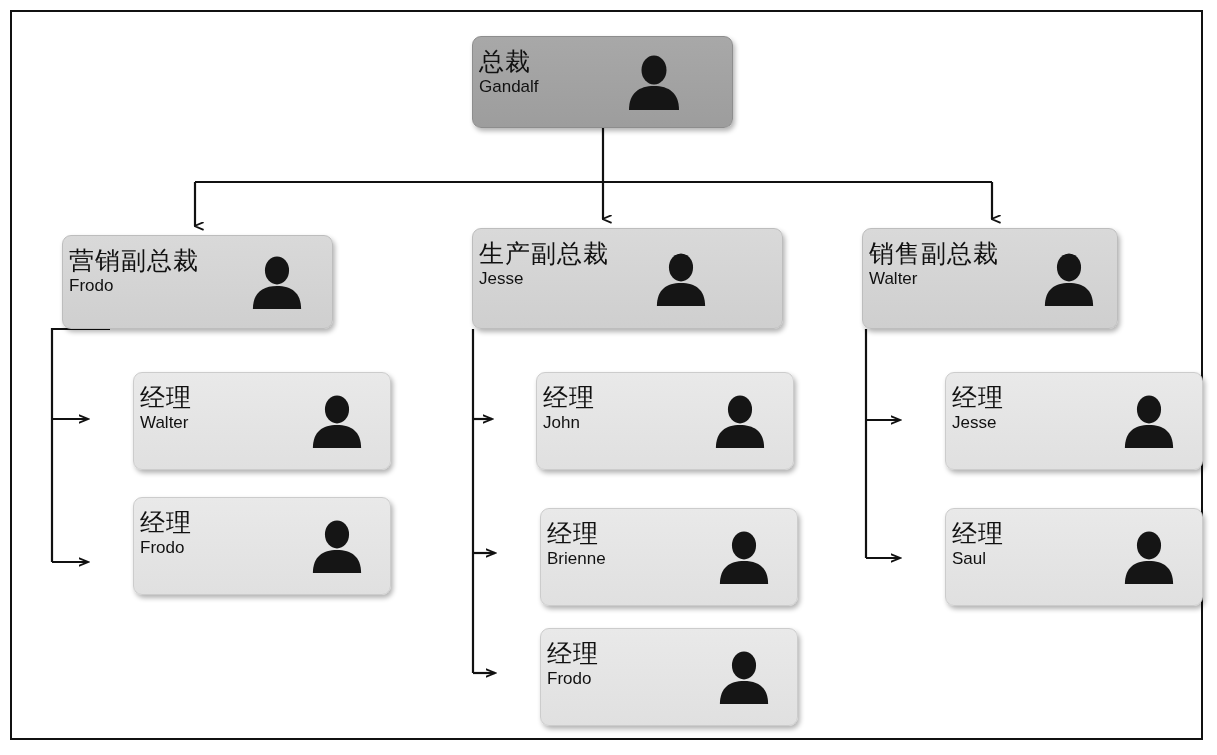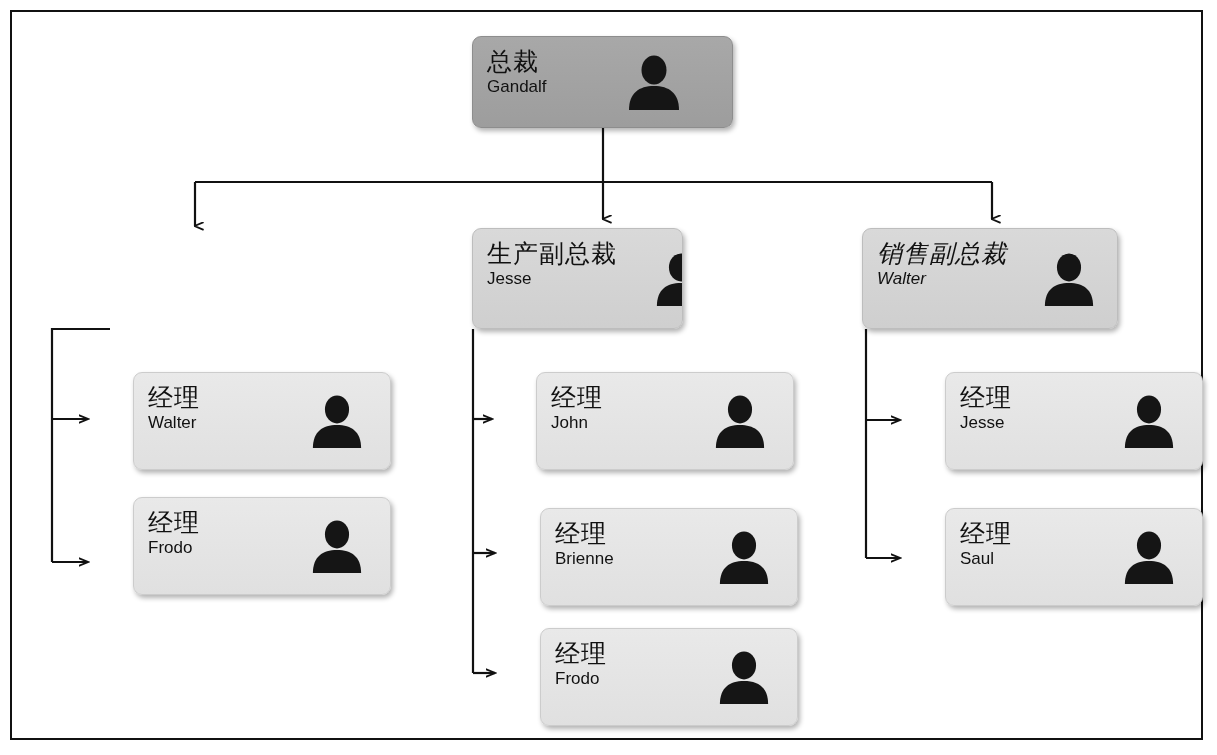--- a/index.html
+++ b/index.html
@@ -12,21 +12,21 @@
   .frame{position:absolute;left:10px;top:10px;width:1193px;height:730px;
          border:2px solid #111;background:#fff;box-sizing:border-box;}
 
   
   .wires{position:absolute;left:0;top:0;width:1217px;height:755px;}
 
   
   .node{position:absolute;box-sizing:border-box;border-radius:9px;
         box-shadow:2px 3px 5px rgba(0,0,0,0.30);
         overflow:hidden;}
-  .node .inner{position:absolute;inset:0;padding:10px 12px 0 14px;
+  .node .inner{position:absolute;inset:0;padding:10px 12px 0 6px;
         box-sizing:border-box;}
   .node .title{font-size:25px;line-height:29px;color:#111;white-space:nowrap;
         letter-spacing:1px;}
   .node .name{font-size:17px;line-height:24px;color:#111;white-space:nowrap;
         margin-top:-1px;}
 
   .node.root{background:linear-gradient(#a8a8a8,#9d9d9d);border:1px solid #8d8d8d;}
   .node.vp{background:linear-gradient(#d9d9d9,#cfcfcf);border:1px solid #bdbdbd;}
   .node.mgr{background:linear-gradient(#e9e9e9,#e0e0e0);border:1px solid #cccccc;margin-left:36px;}
 
@@ -83,35 +83,47 @@
       <div class="name">Gandalf</div>
     </div>
     <span class="avatar" style="left:152px;top:18px;">
       <svg width="58" height="56" viewBox="0 0 58 56">
         <ellipse cx="29" cy="15" rx="12.5" ry="14.5" fill="#151515"></ellipse>
         <path d="M4,55 C4,38 14,31 29,31 C44,31 54,38 54,55 Z" fill="#151515"></path>
       </svg>
     </span>
   </div>
 
-
-  <div class="node vp" style="left:472px;top:228px;width:211px;height:101px;">
+  <div class="node vp" style="left:62px;top:235px;width:271px;height:94px;">
+    <div class="inner">
+      <div class="title">营销副总裁</div>
+      <div class="name">Frodo</div>
+    </div>
+    <span class="avatar" style="left:186px;top:20px;">
+      <svg width="56" height="54" viewBox="0 0 58 56">
+        <ellipse cx="29" cy="15" rx="12.5" ry="14.5" fill="#151515"></ellipse>
+        <path d="M4,55 C4,38 14,31 29,31 C44,31 54,38 54,55 Z" fill="#151515"></path>
+      </svg>
+    </span>
+  </div>
+
+  <div class="node vp" style="left:472px;top:228px;width:311px;height:101px;">
     <div class="inner">
       <div class="title">生产副总裁</div>
       <div class="name">Jesse</div>
     </div>
     <span class="avatar" style="left:180px;top:24px;">
       <svg width="56" height="54" viewBox="0 0 58 56">
         <ellipse cx="29" cy="15" rx="12.5" ry="14.5" fill="#151515"></ellipse>
         <path d="M4,55 C4,38 14,31 29,31 C44,31 54,38 54,55 Z" fill="#151515"></path>
       </svg>
     </span>
   </div>
 
-  <div class="node vp" style="left:862px;top:228px;width:256px;height:101px;font-style:italic;">
+  <div class="node vp" style="left:862px;top:228px;width:256px;height:101px;">
     <div class="inner">
       <div class="title">销售副总裁</div>
       <div class="name">Walter</div>
     </div>
     <span class="avatar" style="left:178px;top:24px;">
       <svg width="56" height="54" viewBox="0 0 58 56">
         <ellipse cx="29" cy="15" rx="12.5" ry="14.5" fill="#151515"></ellipse>
         <path d="M4,55 C4,38 14,31 29,31 C44,31 54,38 54,55 Z" fill="#151515"></path>
       </svg>
     </span>

